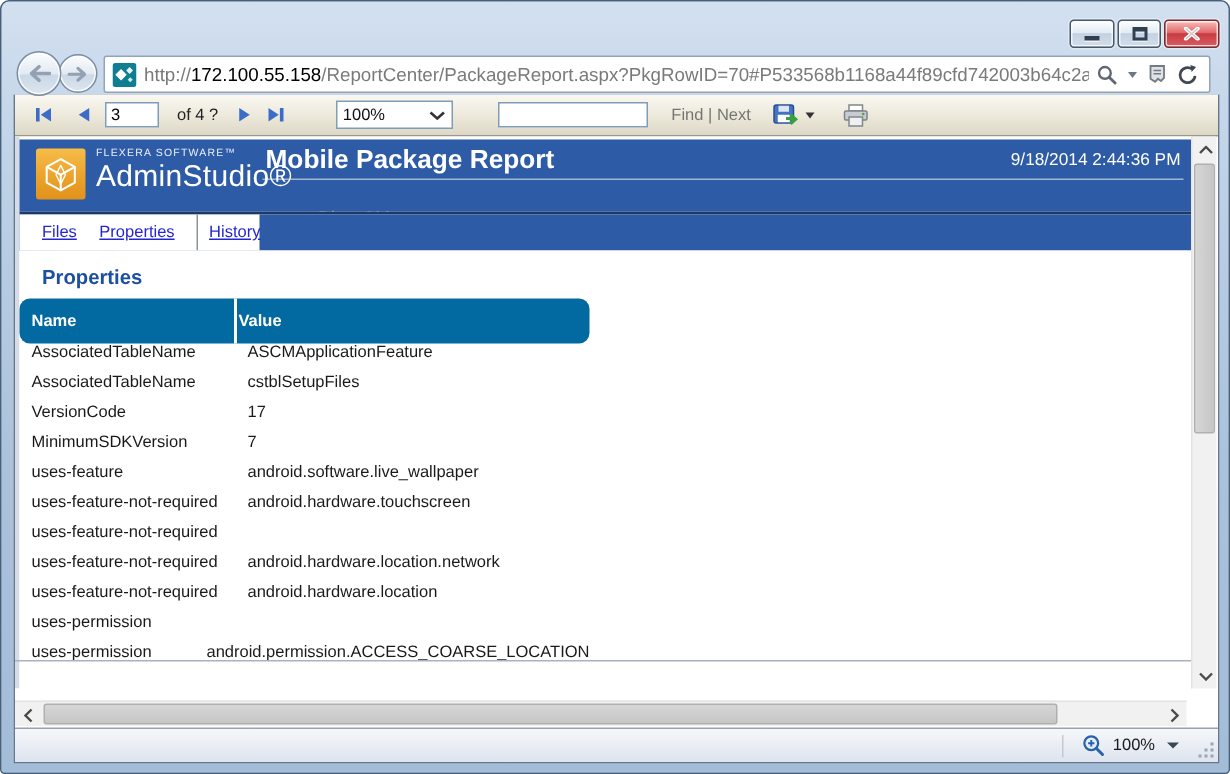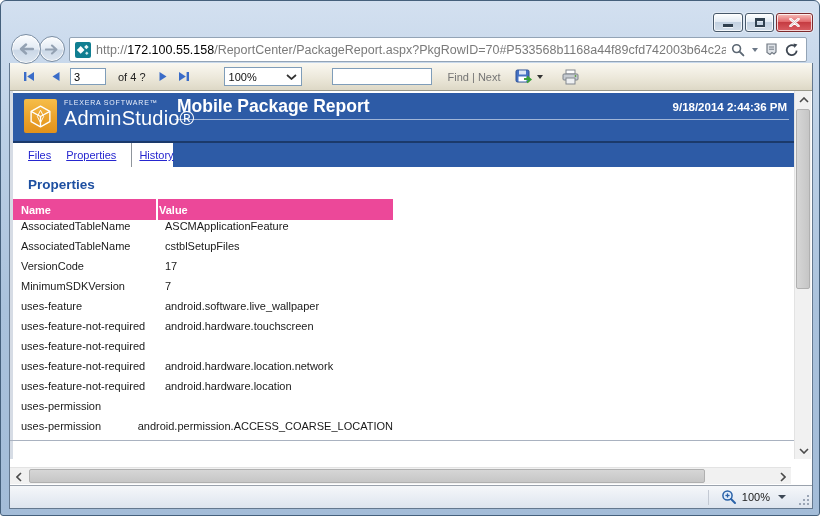--- a/index.html
+++ b/index.html
@@ -77,35 +77,35 @@
   .band { position:absolute; left:3px; top:2px; right:0; height:48px; background:#2d5ba6; color:#fff; }
   .logo { position:absolute; left:11px; top:6px; width:33px; height:34px; border-radius:2px;
           background:linear-gradient(180deg,#f6bd49 0%, #eba32c 55%, #e2921b 100%);
           display:flex; align-items:center; justify-content:center; }
   .brand { position:absolute; left:51px; top:6px; display:flex; flex-direction:column; }
   .brand-top { font-size:7px; letter-spacing:.8px; color:#e8eefb; }
   .brand-name { font-size:20px; letter-spacing:.2px; color:#fff; margin-top:1px; }
   .rep-title { position:absolute; left:164px; top:3px; font-size:17.5px; font-weight:bold; }
   .band-hr { position:absolute; left:162px; right:5px; top:26px; height:1px; background:rgba(255,255,255,.55); }
   .rep-sub { position:absolute; left:167px; top:45px; font-size:13px;margin-left:32px; }
-  .rep-date { position:absolute; right:7px; top:8px; font-size:11.5px;font-weight:bold; }
+  .rep-date { position:absolute; right:7px; top:8px; font-size:11.5px; }
 
   .band-edge { position:absolute; left:3px; top:50px; right:0; height:2px; background:#1b3a6b; }
 
   .tabrow { position:absolute; left:3px; top:52px; right:0; height:24px; background:#2d5ba6; }
   .tabwhite { position:absolute; left:0; top:0; width:160px; height:100%; background:#fff;
               display:flex; align-items:center; padding-left:15px; font-size:11px; }
   .tab-link { color:#2626cf; text-decoration:underline; cursor:pointer; margin-right:15px; white-space:nowrap; }
   .tab-sep { border-left:1px solid #8f959c; align-self:stretch; margin-right:7px; margin-left:0; }
 
   .rbody { position:absolute; left:3px; top:76px; right:0; bottom:0; background:#fff; }
   .section-heading { margin:10px 0 0 15px; font-size:13.5px; font-weight:bold; color:#1d4fa1; }
 
   .ptable { margin-top:7px; width:380px; font-size:11px; }
-  .thead { display:flex; height:21px; background:#ec4899; color:#fff; font-weight:bold; align-items:center; }
+  .thead { display:flex; height:30px; background:#0369a1; color:#fff; font-weight:bold; align-items:center;border-radius:7px; }
   .thead .hname { width:145px; padding-left:8px; border-right:2px solid #fff; height:100%; display:flex; align-items:center; }
   .thead .hvalue { flex:1; padding-left:1px; height:100%; display:flex; align-items:center; }
   .trow { display:flex; height:20px; align-items:flex-start; color:#1a1a1a; }
   .trow .tcell.name { width:147px; padding-left:8px; }
   .trow .tcell.value { flex:1; padding-left:5px; white-space:nowrap; }
 
   .page-end { position:absolute; left:0; right:0; top:349px; height:1px; background:#a9b2c0; }
 
   
   .v-scroll { position:absolute; left:793px; top:90px; width:17px; height:368px; background:#f1f1f1; border-left:1px solid #e3e3e3; }

